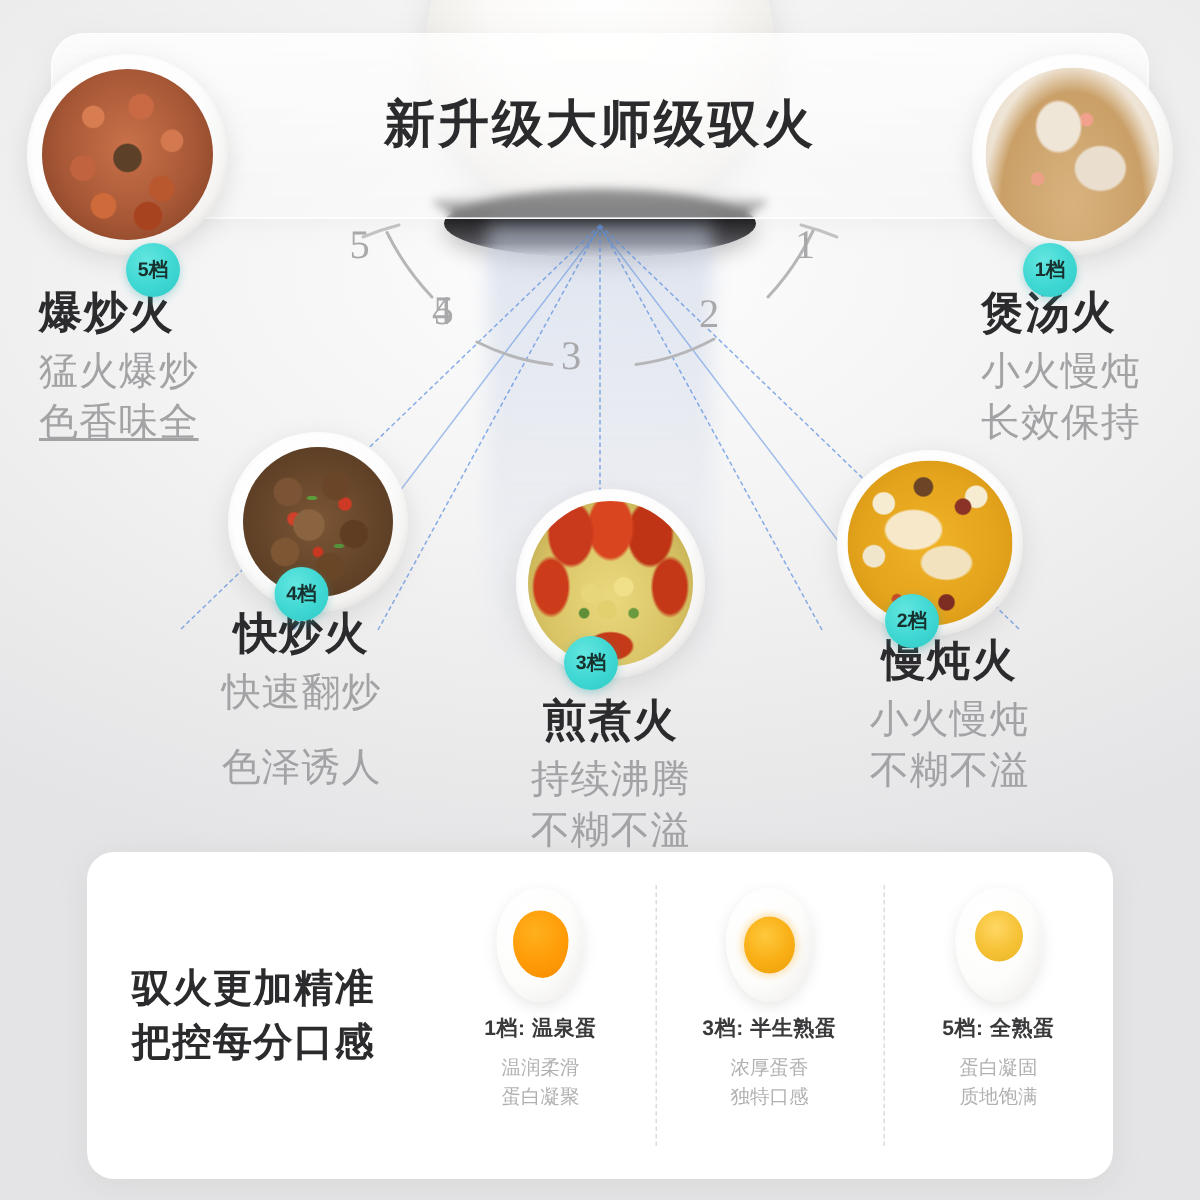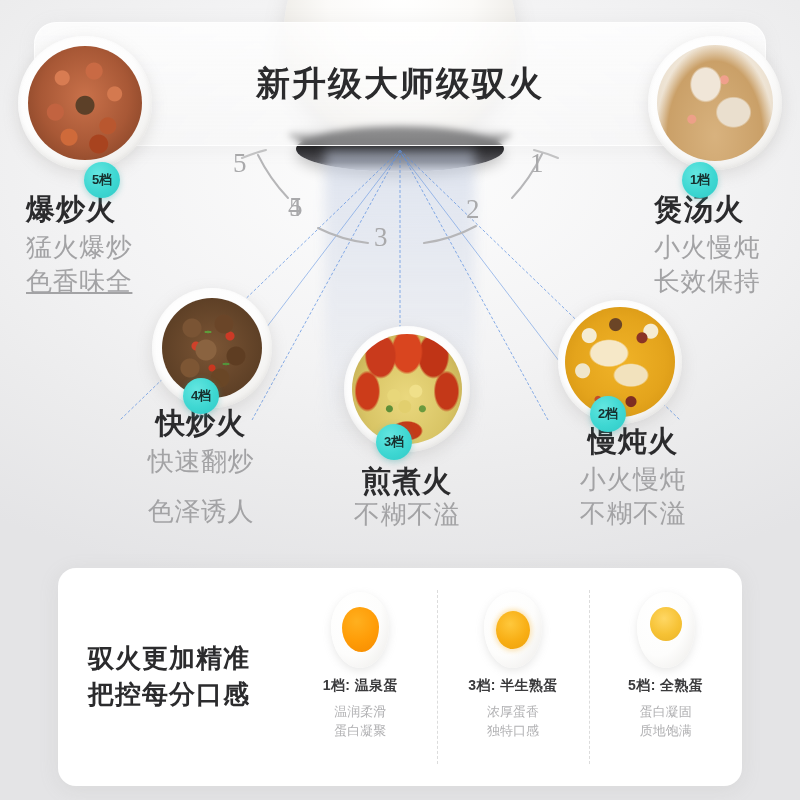--- a/index.html
+++ b/index.html
@@ -239,20 +239,21 @@
            radial-gradient(circle at 58% 52%, #f0e08a 0 6px, transparent 7px),
            radial-gradient(circle at 48% 66%, #e2cf6e 0 6px, transparent 7px),
            radial-gradient(circle at 64% 68%, #6a9a3e 0 3px, transparent 4px),
            radial-gradient(circle at 34% 68%, #5e8f38 0 3px, transparent 4px),
            radial-gradient(ellipse at 50% 58%, #ead87e 0%, #d9c566 55%, #b8a04a 100%);">
     </div>
   </div>
   <div class="badge" style="left:376px; top:424px;">3档</div>
   <div class="cap c" style="left:314px; top:464px; width:186px;">
     <div class="h">煎煮火</div>
+    <div class="s">持续沸腾</div>
     <div class="s" style="margin-top:0;">不糊不溢</div>
   </div>
 
   <div class="dish" style="left:558px; top:300px; width:124px; height:124px;">
     <div class="plate"></div>
     <div class="food" style="left:7px; top:7px; right:7px; bottom:7px;
          background:
            radial-gradient(ellipse 20px 14px at 40% 42%, #f6e8c8 0 18px, transparent 20px),
            radial-gradient(ellipse 18px 12px at 60% 62%, #f2e2bd 0 16px, transparent 18px),
            radial-gradient(circle at 46% 16%, #6b4526 0 6px, transparent 7px),

